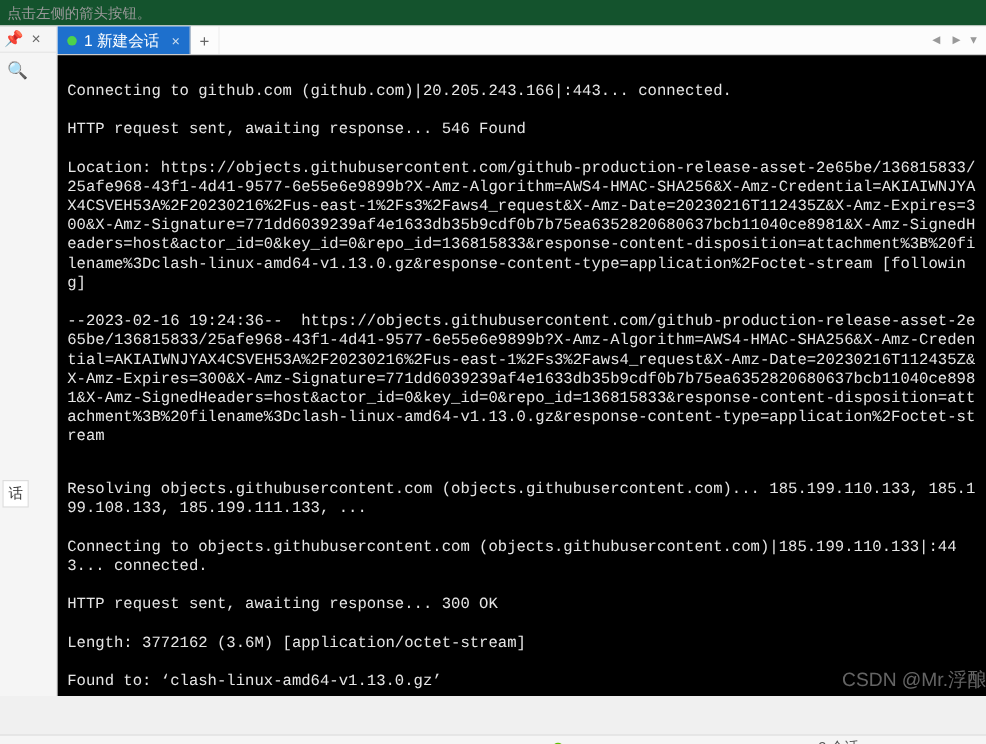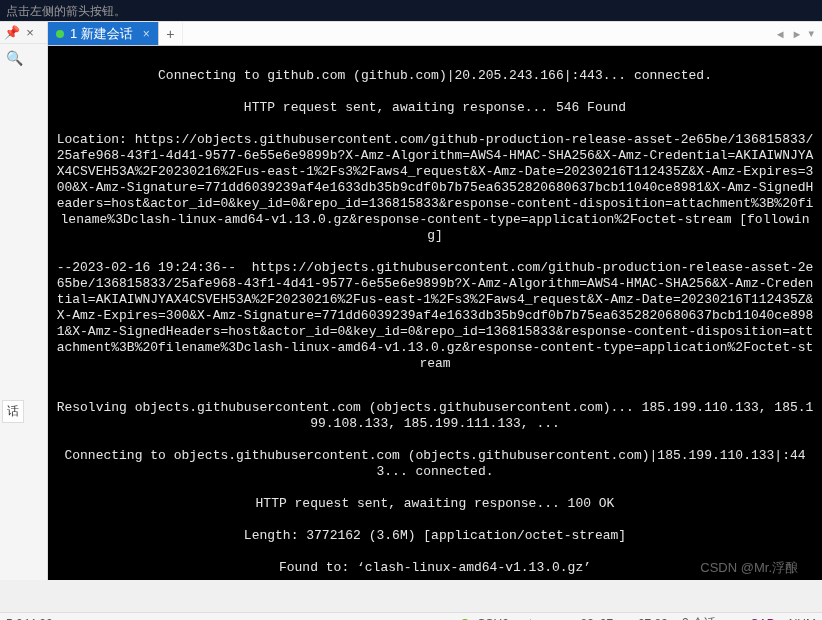--- a/index.html
+++ b/index.html
@@ -1,34 +1,34 @@
 <!DOCTYPE html>
 <html><head>
 <meta charset="utf-8">
 <style>
 * { box-sizing: border-box; margin: 0; padding: 0; }
 body { width: 822px; height: 620px; font-family: "Microsoft YaHei", sans-serif; font-size: 12px; background: #f0f0f0; overflow: hidden; position: relative; }
-.hint-bar { height: 22px; line-height: 22px; padding: 0 6px; color: #999; background: #0f172a; border-bottom: 1px solid #e0e0e0; }
+.hint-bar { height: 22px; line-height: 22px; padding: 0 6px; color: #999; background: #14532d; border-bottom: 1px solid #e0e0e0; }
 .main { display: flex; height: 558px; }
 .sidebar { width: 48px; background: #f5f5f5; border-right: 1px solid #ddd; display: flex; flex-direction: column; }
 .side-top { display: flex; align-items: center; height: 22px; padding: 0 4px; gap: 6px; color: #666; border-bottom: 1px solid #e5e5e5; }
 .side-top span { font-size: 13px; }
 .search-ico { font-size: 14px; color: #888; padding: 6px 0 0 6px; }
 .side-spacer { flex: 1; }
 .side-label { writing-mode: horizontal-tb; padding: 2px 4px; background: #fff; border: 1px solid #ddd; font-size: 12px; color: #333; position: absolute; left: 2px; top: 400px; }
 .content { flex: 1; display: flex; flex-direction: column; background: #fff; }
 .tabbar { height: 24px; display: flex; align-items: stretch; background: #fcfcfc; border-bottom: 1px solid #ccc; }
 .tab { display: flex; align-items: center; gap: 6px; padding: 0 8px; background: #1e70cd; color: #fff; font-size: 13px; border-right: 1px solid #ccc; }
 .tab .dot { width: 8px; height: 8px; border-radius: 50%; background: #4dd24d; }
 .tab .x { color: #cde; font-size: 12px; margin-left: 4px; }
 .addtab { width: 24px; display: flex; align-items: center; justify-content: center; color: #666; border-right: 1px solid #eee; font-size: 14px; }
 .tabspacer { flex: 1; }
 .tabnav { display: flex; align-items: center; gap: 6px; padding: 0 8px; color: #999; font-size: 11px; }
-.term { flex: 1; background: #000; color: #e5e5e5; font-family: Consolas, "Courier New", monospace; font-size: 13px; line-height: 16px; padding: 6px 8px; white-space: pre-wrap; word-break: break-all; overflow: hidden; position: relative; text-align: center; }
-.watermark { position: absolute; right: 24px; bottom: 4px; color: rgba(200,200,200,0.5); font-size: 13px; font-family: sans-serif; }
+.term { flex: 1; background: #000; color: #e5e5e5; font-family: Consolas, "Courier New", monospace; font-size: 13px; line-height: 16px; padding: 6px 8px; white-space: pre-wrap; word-break: break-all; overflow: hidden; position: relative; }
+.watermark { position: absolute; right: 0; bottom: 4px; color: rgba(200,200,200,0.5); font-size: 16px; font-family: sans-serif; }
 .statusbar { height: 22px; display: flex; align-items: center; background: #f5f5f5; border-top: 1px solid #ddd; font-size: 12px; color: #444; padding: 0 6px; gap: 14px; margin-top: 32px; }
 .statusbar .led { width: 10px; height: 10px; border-radius: 50%; background: #5fbf00; display: inline-block; margin-right: 4px; }
 .statusbar .sp { flex: 1; }
 .statusbar .seg { display: inline-flex; align-items: center; gap: 4px; color: #555; }
 .statusbar .dim { color: #701a75; }
 </style>
 </head>
 <body>
 
 <div class="hint-bar">点击左侧的箭头按钮。</div>
@@ -60,21 +60,21 @@
       </div>
     </div>
 
     <div class="term">
 <span style="display: block;">Connecting to github.com (github.com)|20.205.243.166|:443... connected.</span>
 <span style="display: block;">HTTP request sent, awaiting response... 546 Found</span>
 <span style="display: block;">Location: https://objects.githubusercontent.com/github-production-release-asset-2e65be/136815833/25afe968-43f1-4d41-9577-6e55e6e9899b?X-Amz-Algorithm=AWS4-HMAC-SHA256&amp;X-Amz-Credential=AKIAIWNJYAX4CSVEH53A%2F20230216%2Fus-east-1%2Fs3%2Faws4_request&amp;X-Amz-Date=20230216T112435Z&amp;X-Amz-Expires=300&amp;X-Amz-Signature=771dd6039239af4e1633db35b9cdf0b7b75ea6352820680637bcb11040ce8981&amp;X-Amz-SignedHeaders=host&amp;actor_id=0&amp;key_id=0&amp;repo_id=136815833&amp;response-content-disposition=attachment%3B%20filename%3Dclash-linux-amd64-v1.13.0.gz&amp;response-content-type=application%2Foctet-stream [following]</span>
 <span style="display: block;">--2023-02-16 19:24:36--  https://objects.githubusercontent.com/github-production-release-asset-2e65be/136815833/25afe968-43f1-4d41-9577-6e55e6e9899b?X-Amz-Algorithm=AWS4-HMAC-SHA256&amp;X-Amz-Credential=AKIAIWNJYAX4CSVEH53A%2F20230216%2Fus-east-1%2Fs3%2Faws4_request&amp;X-Amz-Date=20230216T112435Z&amp;X-Amz-Expires=300&amp;X-Amz-Signature=771dd6039239af4e1633db35b9cdf0b7b75ea6352820680637bcb11040ce8981&amp;X-Amz-SignedHeaders=host&amp;actor_id=0&amp;key_id=0&amp;repo_id=136815833&amp;response-content-disposition=attachment%3B%20filename%3Dclash-linux-amd64-v1.13.0.gz&amp;response-content-type=application%2Foctet-stream</span>
 <span style="display: block; margin-top: 12px;">Resolving objects.githubusercontent.com (objects.githubusercontent.com)... 185.199.110.133, 185.199.108.133, 185.199.111.133, ...</span>
 <span style="display: block;">Connecting to objects.githubusercontent.com (objects.githubusercontent.com)|185.199.110.133|:443... connected.</span>
-<span style="display: block;">HTTP request sent, awaiting response... 100 OK</span>
+<span style="display: block;">HTTP request sent, awaiting response... 300 OK</span>
 <span style="display: block;">Length: 3772162 (3.6M) [application/octet-stream]</span>
 <span style="display: block;">Found to: ‘clash-linux-amd64-v1.13.0.gz’</span>
 <span style="display: block;"></span>
 
       <div class="watermark">CSDN @Mr.浮酿</div>
     </div>
   </div>
 </div>
 
 <div class="statusbar">

